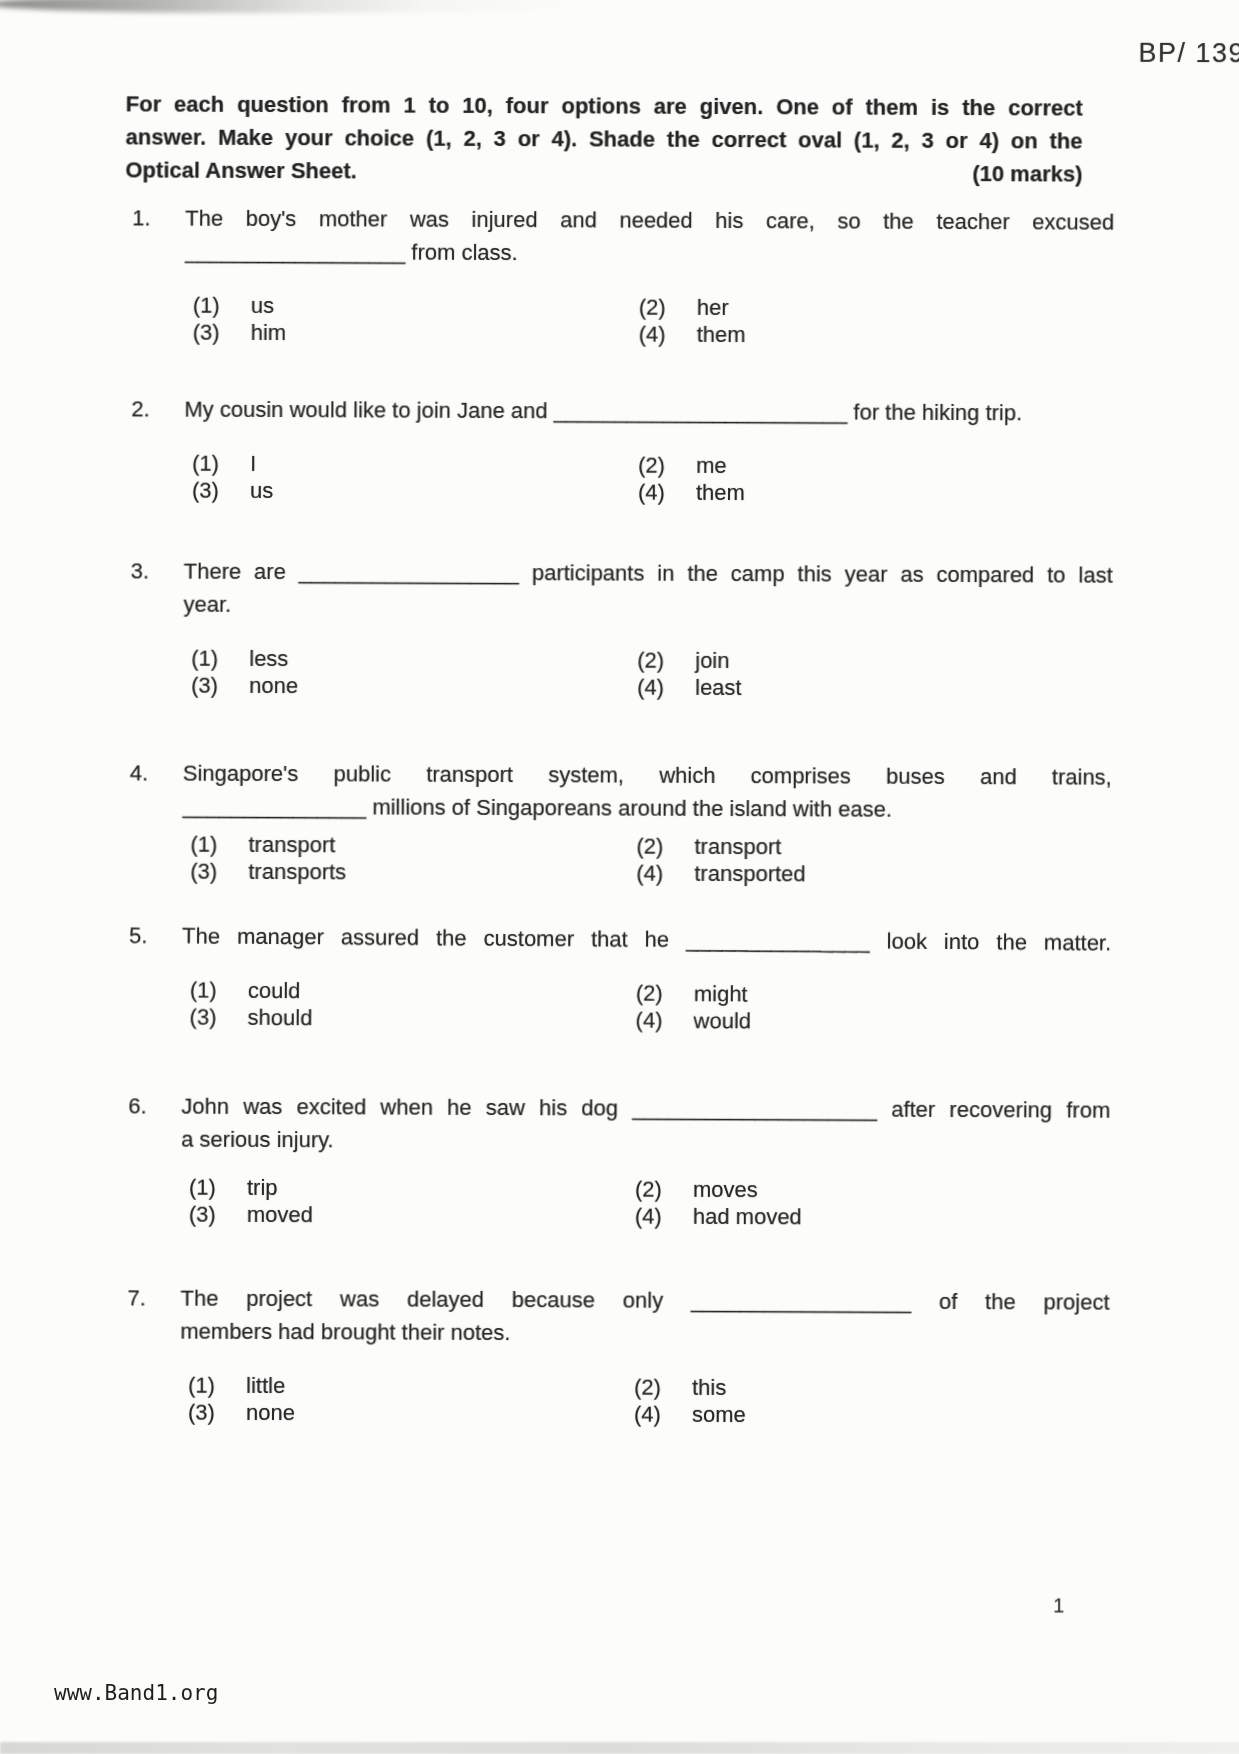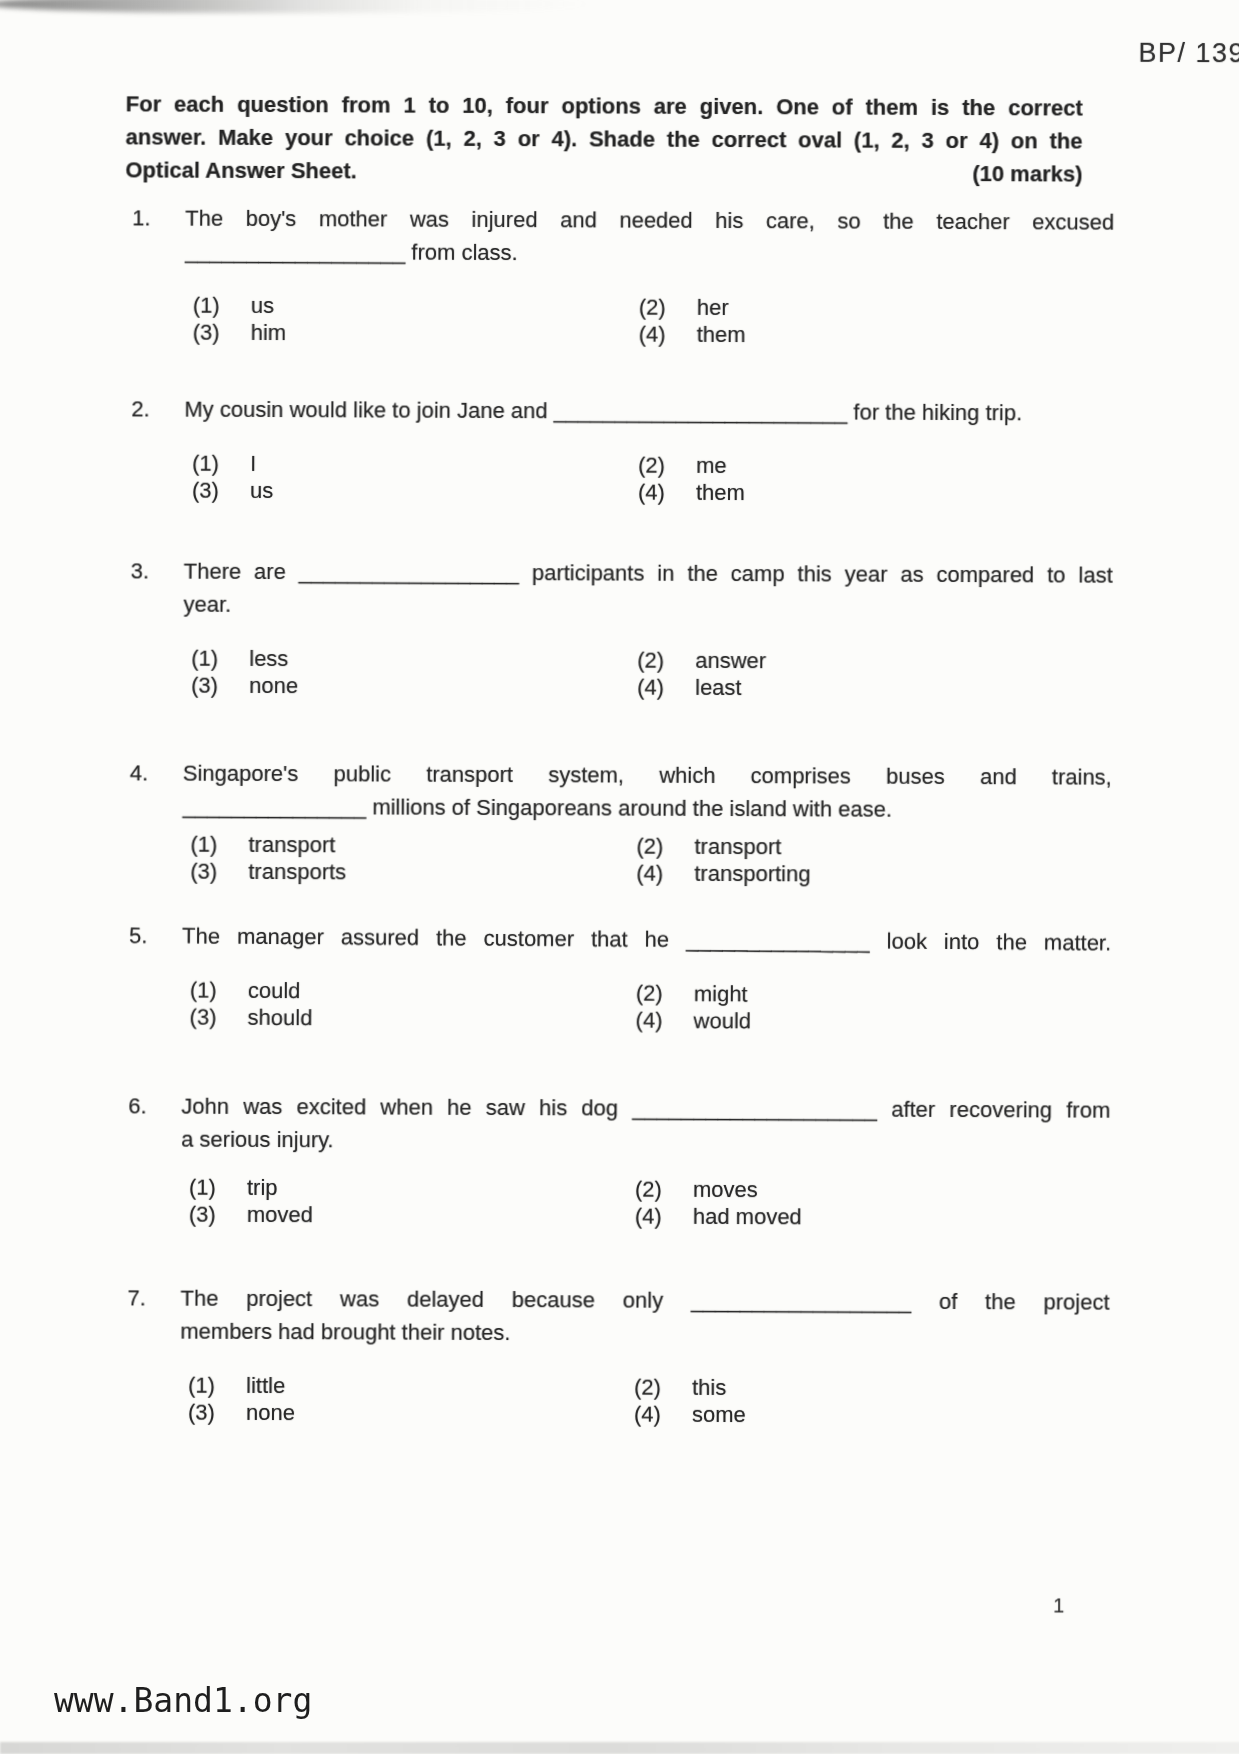--- a/index.html
+++ b/index.html
@@ -52,21 +52,21 @@
   }
   .opt { display:flex; padding-left:8px; }
   .opt-num { flex:none; width:58px; }
   .q1{top:201px;} .q2{top:392px;} .q3{top:554px;} .q4{top:756px;}
   .q5{top:920px; transform:rotate(0.18deg);}
   .q6{top:1089px;} .q7{top:1281px;}
   .q4 .opts{margin-top:8px;} .q6 .opts{margin-top:18px;}
   .page-number { position:absolute; left:1060px; top:1590px; font-size:20px; color:#363636; }
   .footer-url {
     position:absolute; left:54px; top:1681px;
-    font-family:"DejaVu Sans Mono", monospace; font-size:33px; color:#1e1e1e;
+    font-family:"DejaVu Sans Mono", monospace; font-size:21px; color:#1e1e1e;
     text-shadow:none;
     text-align:center;
   }
 </style>
 </head>
 <body>
 
 <div class="page">
   <div class="smudge-top"></div>
 
@@ -138,21 +138,21 @@
       <div class="qbody">
         <div class="qline jl">There are __________________ participants in the camp this year as compared to last</div>
         <div class="qline">year.</div>
         <div class="opts">
           <div class="opt">
               <span class="opt-num">(1)</span>
               <span class="opt-label">less</span>
             </div>
           <div class="opt">
               <span class="opt-num">(2)</span>
-              <span class="opt-label">answer</span>
+              <span class="opt-label">join</span>
             </div>
           <div class="opt">
               <span class="opt-num">(3)</span>
               <span class="opt-label">none</span>
             </div>
           <div class="opt">
               <span class="opt-num">(4)</span>
               <span class="opt-label">least</span>
             </div>
         </div>
@@ -172,21 +172,21 @@
           <div class="opt">
               <span class="opt-num">(2)</span>
               <span class="opt-label">transport</span>
             </div>
           <div class="opt">
               <span class="opt-num">(3)</span>
               <span class="opt-label">transports</span>
             </div>
           <div class="opt">
               <span class="opt-num">(4)</span>
-              <span class="opt-label">transporting</span>
+              <span class="opt-label">transported</span>
             </div>
         </div>
       </div>
     </div>
 
     <div class="question q5">
       <div class="qnum">5.</div>
       <div class="qbody">
         <div class="qline jl">The manager assured the customer that he _______________ look into the matter.</div>
         <div class="opts">

